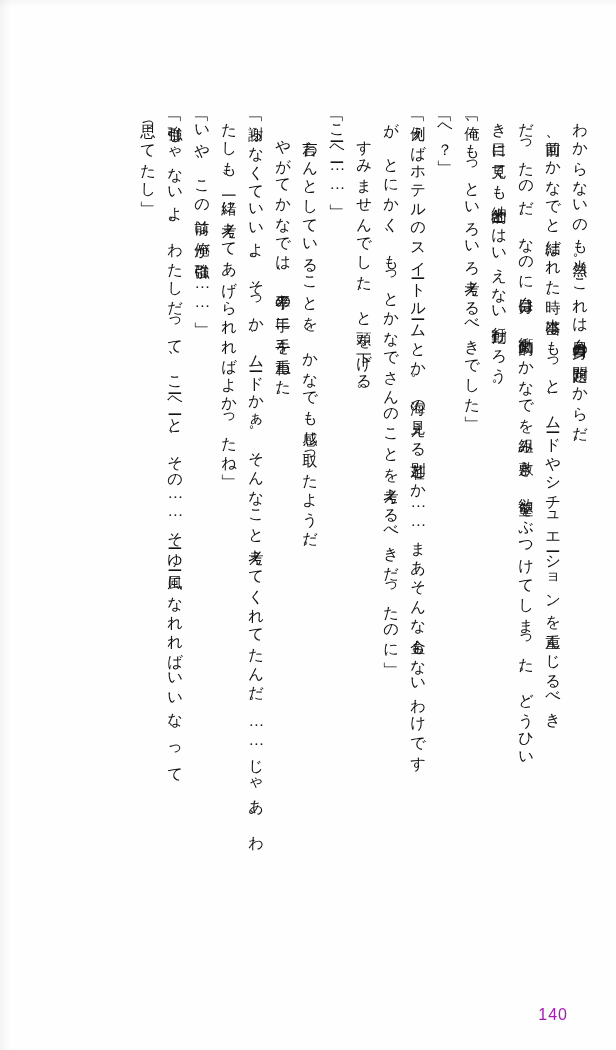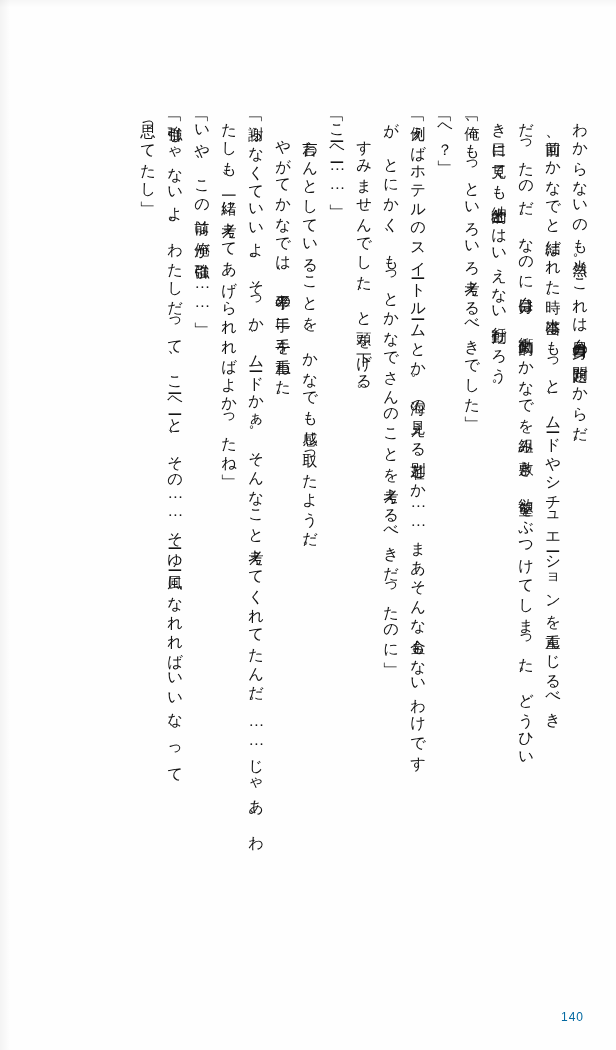--- a/index.html
+++ b/index.html
@@ -47,26 +47,26 @@
     flex: 0 0 27px;
     white-space: pre-wrap;
     word-break: break-all;
     font-family: "Liberation Serif", "DejaVu Serif", serif;
     color: #131313;
   }
 
   
   #page-number {
     position: absolute;
-    right: 32px;
+    right: 48px;
     bottom: 26px;
-    font-size: 12px;
+    font-size: 16px;
     letter-spacing: 1px;
     font-family: "Liberation Sans", sans-serif;
-    color: #0369a1;
+    color: #a21caf;
   }
 
   
   #edge-shade-left {
     position: absolute;
     left: 0;
     top: 0;
     bottom: 0;
     width: 10px;
     background: linear-gradient(to right, rgba(0,0,0,0.045), rgba(0,0,0,0));

